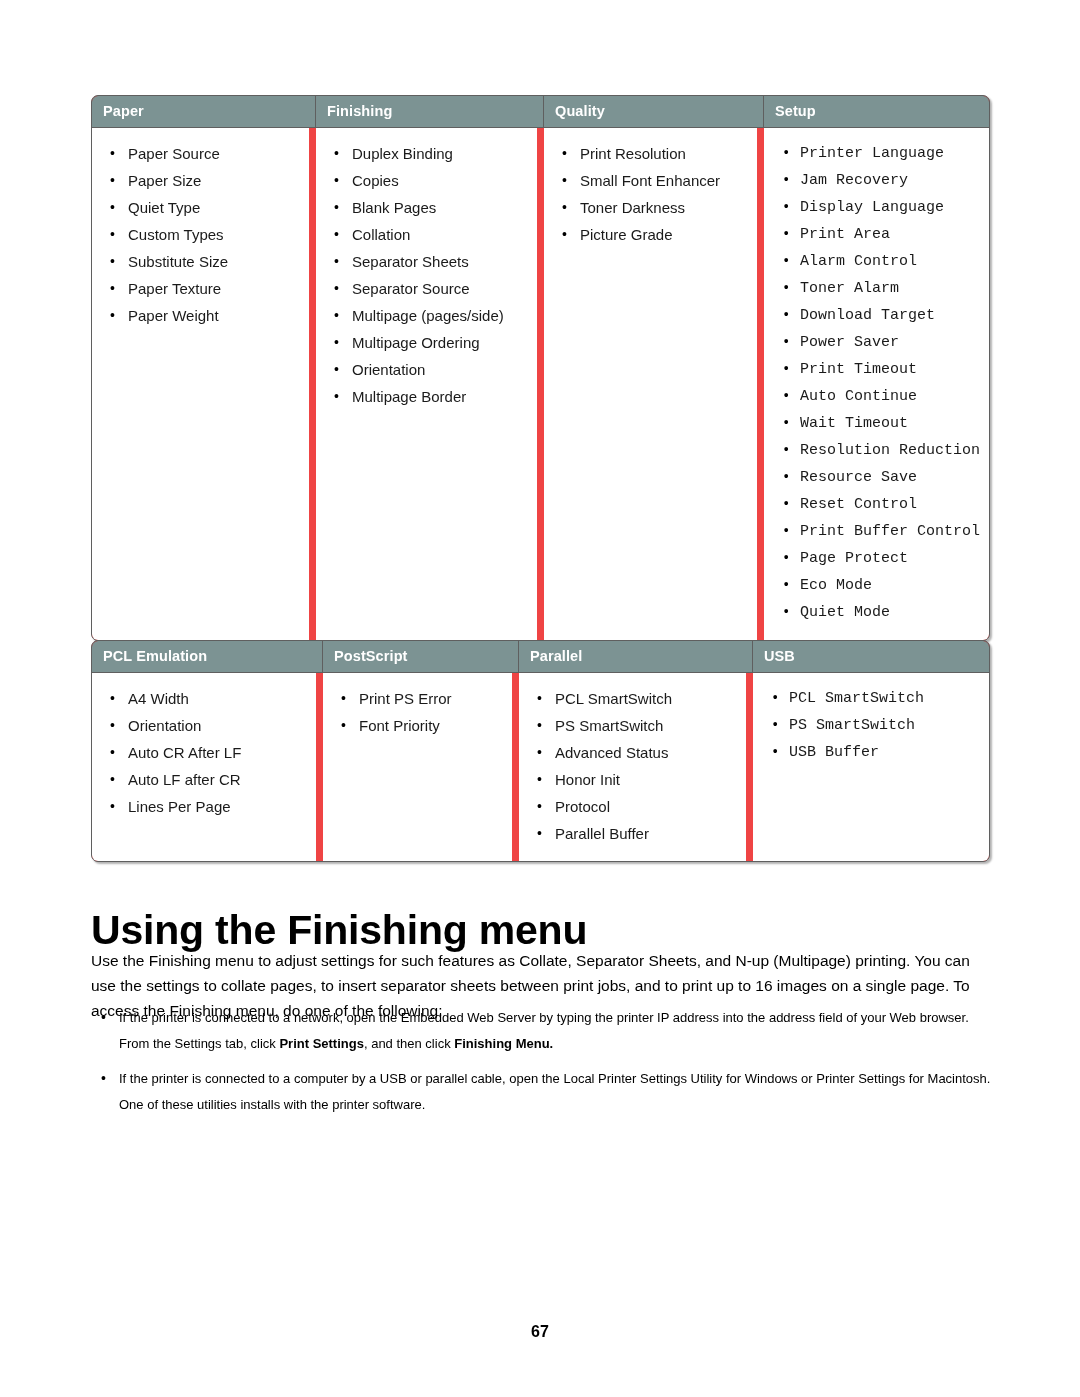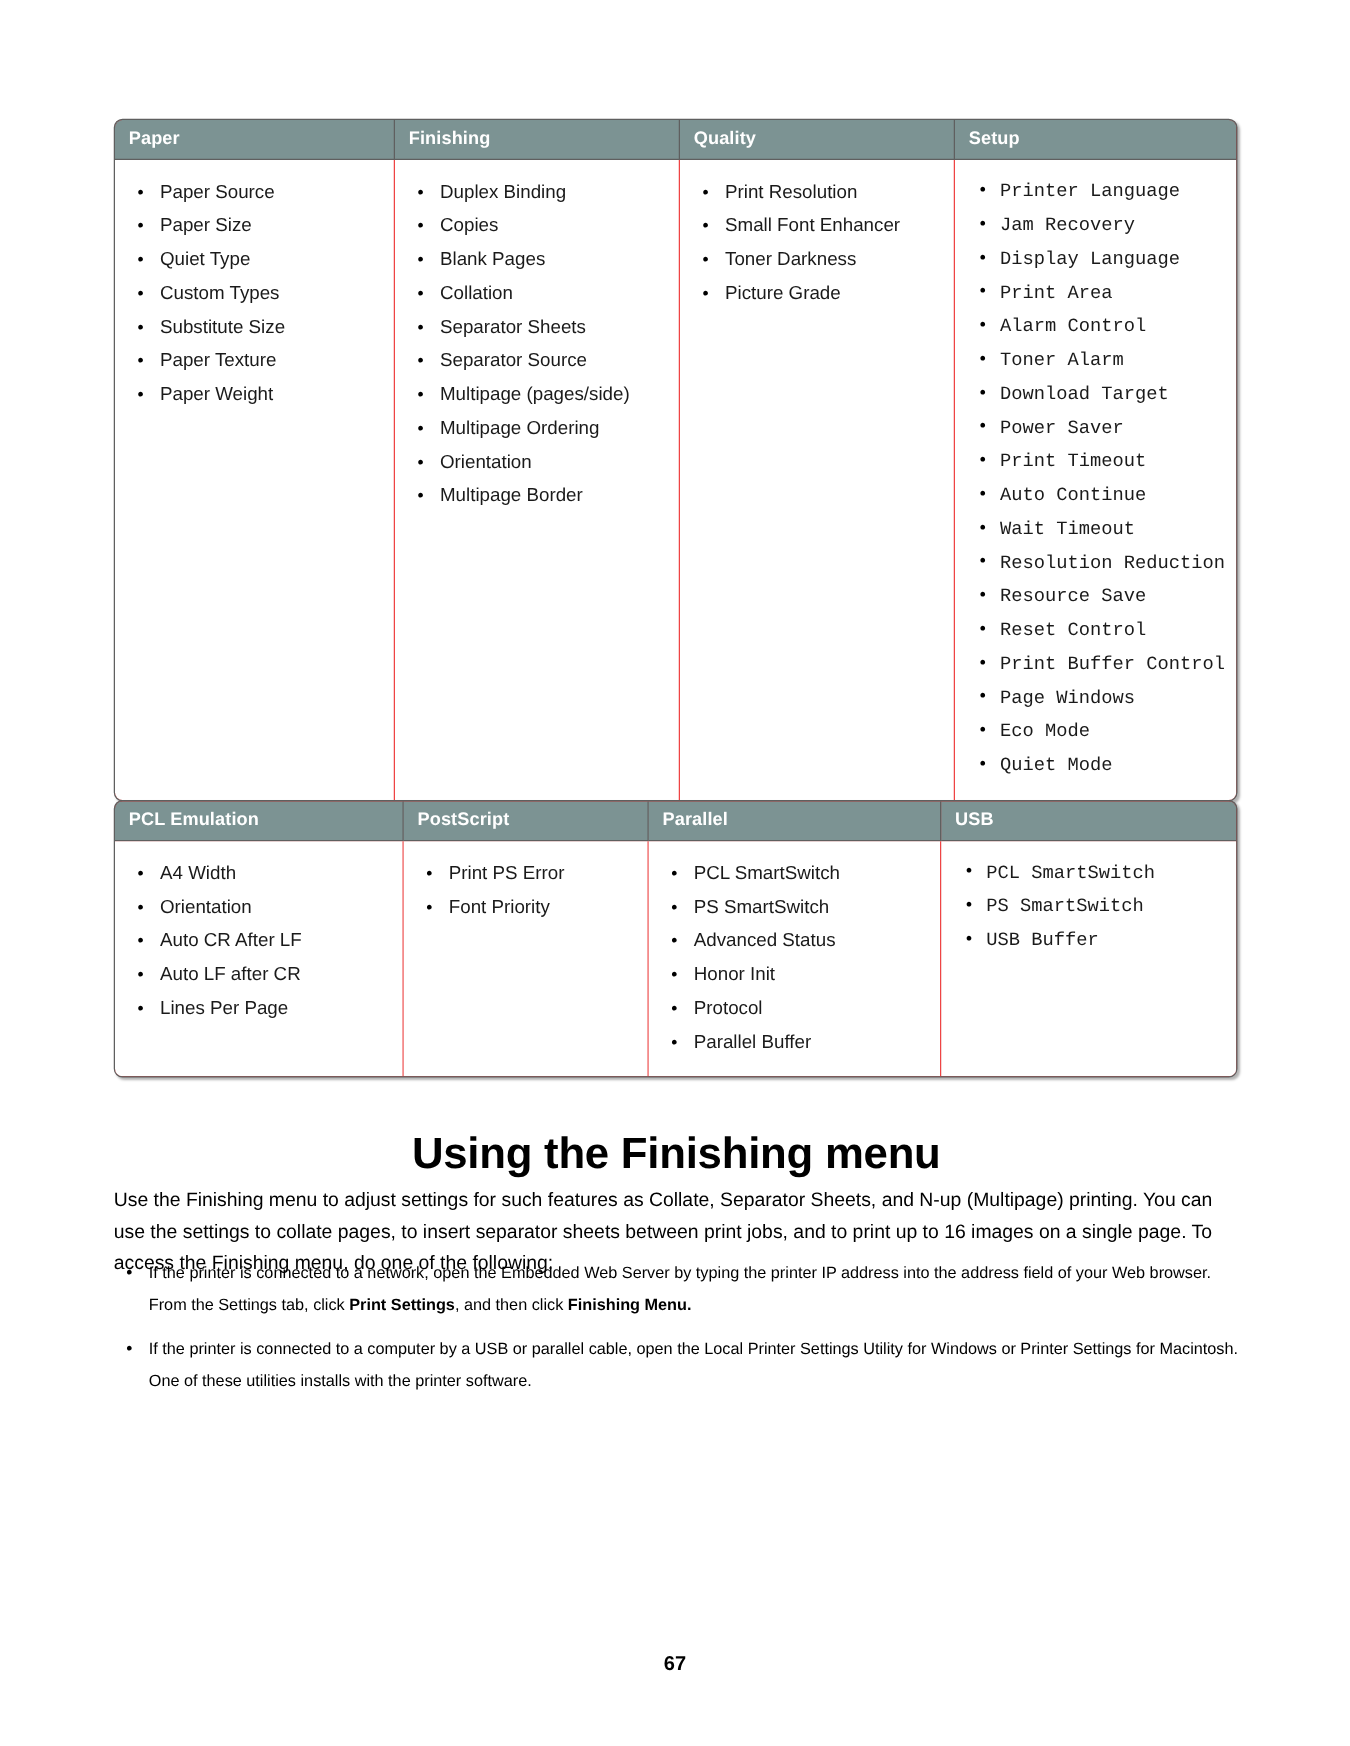--- a/index.html
+++ b/index.html
@@ -56,21 +56,21 @@
     border-bottom: 1px solid #5f5f5f;
     vertical-align: middle;
     letter-spacing: 0.1px;
   }
   .menu-table th:last-child { border-right: none; }
 
   .menu-table td {
     background: #ffffff;
     vertical-align: top;
     padding: 12px 0 14px 0;
-    border-right: 1px solid #ef4444;
+    border-right: 7px solid #ef4444;
   }
   .menu-table td:last-child { border-right: none; font-family: Liberation Mono, monospace; }
 
   .menu-table ul {
     list-style: none;
     margin: 0;
     padding: 0;
   }
   .menu-table li {
     position: relative;
@@ -101,25 +101,24 @@
   #table-port-menus col.c2 { width: 196px; }
   #table-port-menus col.c3 { width: 234px; }
   #table-port-menus col.c4 { width: 236px; }
 
   
   #section-heading {
     position: absolute;
     left: 91px;
     top: 880px;
     width: 900px;
-    font-size: 35px;
+    font-size: 41px;
     font-weight: bold;
     letter-spacing: -0.2px;
     color: #000000;
-    text-align: center;
   }
 
   #intro-paragraph {
     position: absolute;
     left: 91px;
     top: 932px;
     width: 900px;
     font-size: 15.5px;
     line-height: 25px;
     color: #000000;
@@ -239,21 +238,21 @@
               <li>Toner Alarm</li>
               <li>Download Target</li>
               <li>Power Saver</li>
               <li>Print Timeout</li>
               <li>Auto Continue</li>
               <li>Wait Timeout</li>
               <li>Resolution Reduction</li>
               <li>Resource Save</li>
               <li>Reset Control</li>
               <li>Print Buffer Control</li>
-              <li>Page Windows</li>
+              <li>Page Protect</li>
               <li>Eco Mode</li>
               <li>Quiet Mode</li>
             </ul>
         </td>
       </tr>
     </tbody>
   </table>
 
   <table class="menu-table" id="table-port-menus">
     <colgroup>

